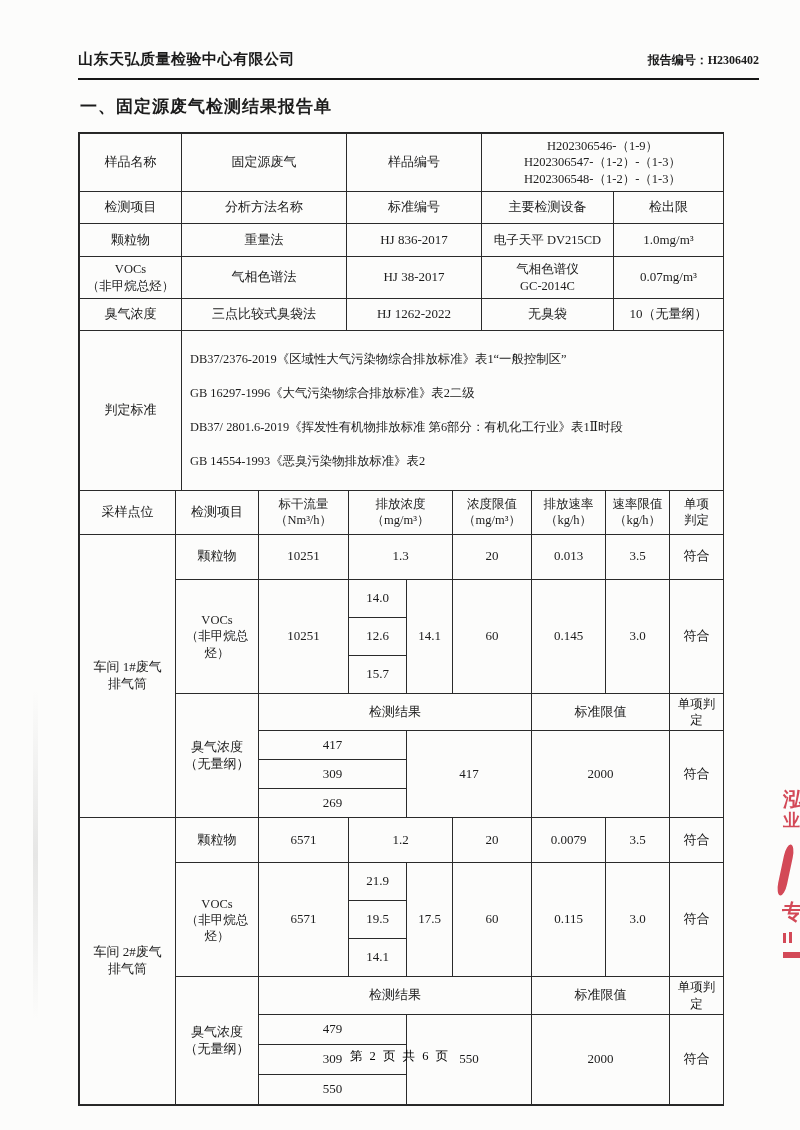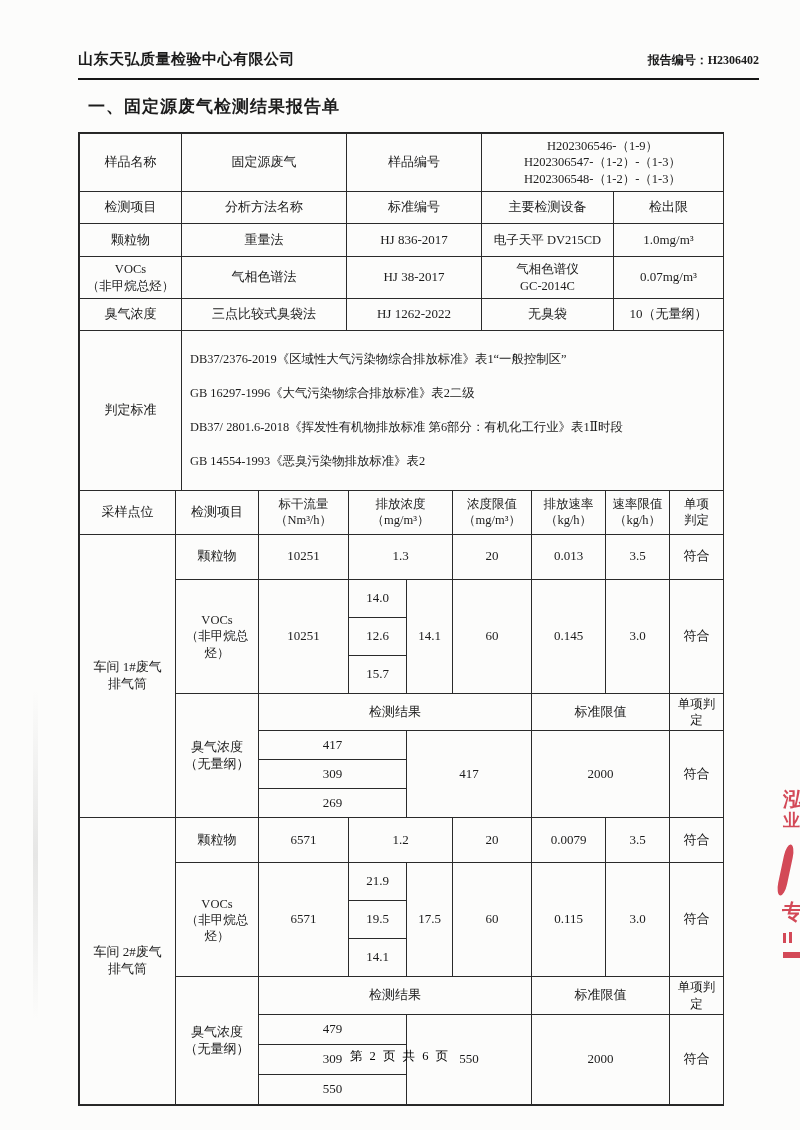--- a/index.html
+++ b/index.html
@@ -4,21 +4,21 @@
 <style>
   html,body{margin:0;padding:0;}
   body{width:800px;height:1130px;background:#f2f2f0;font-family:"Liberation Serif","DejaVu Serif",serif;}
   .page{position:relative;width:800px;height:1130px;background:#fcfcfb;color:#1b1b1b;overflow:hidden;}
 
   .header{position:absolute;left:78px;top:50px;width:681px;border-bottom:2px solid #161616;
           padding-bottom:9px;display:flex;justify-content:space-between;align-items:flex-end;}
   .company{font-size:15px;font-weight:bold;letter-spacing:.5px;}
   .report-no{font-size:12px;font-weight:bold;}
 
-  .doc-title{position:absolute;left:88px;top:95px;font-size:17px;font-weight:bold;letter-spacing:1px;}
+  .doc-title{position:absolute;left:80px;top:95px;font-size:17px;font-weight:bold;letter-spacing:1px;}
 
   .tables{position:absolute;left:78px;top:132px;width:644px;border:1px solid #262626;}
   table{border-collapse:collapse;table-layout:fixed;width:644px;}
   #t2{margin-top:-1px;}
   td{border:1px solid #2a2a2a;text-align:center;vertical-align:middle;font-size:13px;
      line-height:1.3;white-space:pre-line;padding:2px 3px;overflow:hidden;}
   td.small{font-size:12.5px;}
   td.crit{text-align:left;padding:3px 6px 3px 8px;}
   .crit div{font-size:12.4px;line-height:1.38;}
 
@@ -99,21 +99,21 @@
         <td>三点比较式臭袋法</td>
         <td>HJ 1262-2022</td>
         <td>无臭袋</td>
         <td>10（无量纲）</td>
       </tr>
       <tr style="height:64px">
         <td>判定标准</td>
         <td colspan="4" class="crit">
           <div>DB37/2376-2019《区域性大气污染物综合排放标准》表1“一般控制区”</div>
           <div>GB 16297-1996《大气污染物综合排放标准》表2二级</div>
-          <div>DB37/ 2801.6-2018《挥发性有机物排放标准 第6部分：有机化工行业》表1Ⅱ时段</div>
+          <div>DB37/ 2801.6-2019《挥发性有机物排放标准 第6部分：有机化工行业》表1Ⅱ时段</div>
           <div>GB 14554-1993《恶臭污染物排放标准》表2</div>
         </td>
       </tr>
     </tbody>
       </table>
 
     <table id="t2">
       <colgroup>
         <col style="width:96px">
           <col style="width:83px">

